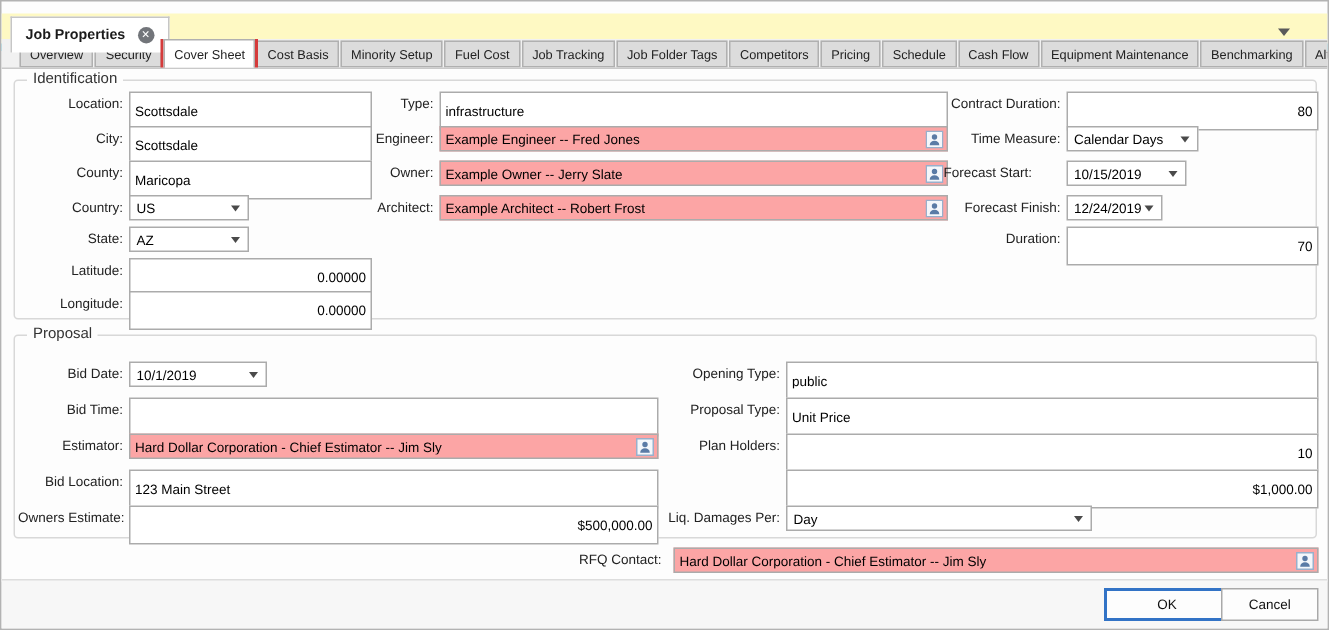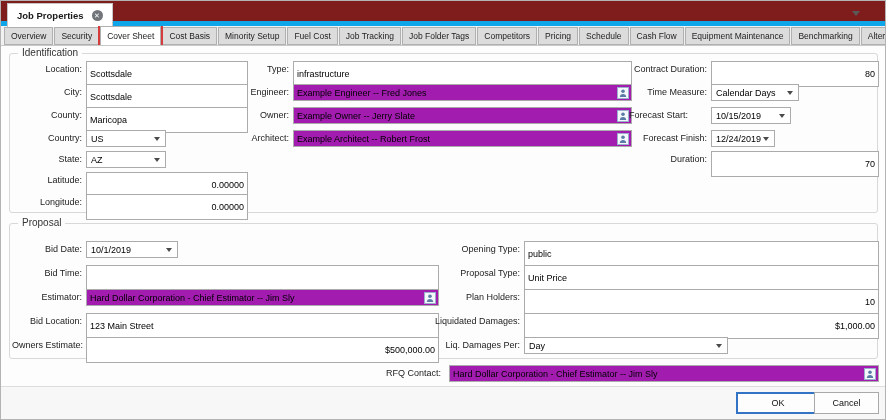--- a/index.html
+++ b/index.html
@@ -1,50 +1,50 @@
 <!DOCTYPE html>
 <html><head>
 <meta charset="utf-8">
 <style>
   * { box-sizing: border-box; }
   html,body { margin:0; padding:0; background:#e8e8e8; font-family:"Liberation Sans",sans-serif; }
   .window { width:886px; height:420px; position:relative; border:1px solid #b3b3b3; background:#fdfdfd; overflow:hidden; }
 
   
-  .docbar { position:absolute; top:0; left:0; right:0; height:25px; background:#7f1d1d; border-bottom:5px solid #0ea5e9; }
+  .docbar { position:absolute; top:8px; left:0; right:0; height:25px; background:#fef9c3; border-bottom:5px solid #0ea5e9; }
   .doctab { position:absolute; left:6px; top:2px; height:24px; display:flex; align-items:center; gap:8px;
             padding:0 9px; background:#fff; border:1px solid #c6c6c6; border-bottom:none;
             font-size:9.5px; font-weight:bold; color:#1a1a1a; z-index:2; cursor:pointer; }
   .close-circle { width:11px; height:11px; border-radius:50%; background:#72757a; color:#fff;
                   font-size:7px; line-height:11px; text-align:center; font-weight:normal; cursor:pointer; }
   .doclist-arrow { position:absolute; right:25px; top:10px; width:0; height:0;
                    border-left:4px solid transparent; border-right:4px solid transparent;
                    border-top:5px solid #5a5a5a; cursor:pointer; }
 
   
   .tabstrip { position:absolute; top:25px; left:0; right:0; height:20px; background:#f1f1f1;
-              border-bottom:1px solid #c9c9c9; display:flex; align-items:flex-end; padding-left:3px; gap:1px; overflow:hidden; }
+              border-bottom:1px solid #c9c9c9; display:flex; align-items:flex-end; padding-left:12px; gap:1px; overflow:hidden; }
   .tab { height:18px; line-height:16px; padding:0 6px; font-size:8.5px; color:#222; background:#dcdcdc;
          border:1px solid #b0b0b0; white-space:nowrap; cursor:pointer; }
   .tab.selected { background:#fff; height:20px; line-height:18px; border-bottom:none; margin-bottom:-1px; position:relative; z-index:3; }
   .tab.highlighted { box-shadow:0 0 0 2px #d53b3b; }
 
   
   .content { position:absolute; top:45px; left:0; right:0; height:342px; background:#fdfdfd; }
   .groupbox { position:absolute; border:1px solid #d8d8d8; border-radius:3px; }
   .legend { position:absolute; top:-7px; left:8px; background:#fdfdfd; padding:0 4px; font-size:10px; color:#333; line-height:12px; }
   .lbl { position:absolute; height:17px; line-height:17px; font-size:9px; color:#222; text-align:right; white-space:nowrap; }
   .inp { position:absolute; height:17px; border:1px solid #ababab; background:#fff;
          font:9px "Liberation Sans",sans-serif; color:#000; padding:12px 3px; outline:none; }
   .inp.num { text-align:right; }
   .combo { position:absolute; height:17px; border:1px solid #ababab; background:#fff; cursor:pointer; }
   .combo .val { position:absolute; left:4px; top:1px; height:14px; line-height:14px; font-size:9px; color:#000; white-space:nowrap; }
   .combo .arr { position:absolute; right:5px; top:6px; width:0; height:0;
                 border-left:3px solid transparent; border-right:3px solid transparent; border-top:4px solid #4a4a4a; }
-  .picker { position:absolute; height:17px; border:1px solid #ababab; background:#a21caf; }
+  .picker { position:absolute; height:17px; border:1px solid #ababab; background:#fca5a5; }
   .picker input { position:absolute; left:0; top:0; width:calc(100% - 16px); height:15px; border:none; background:transparent;
                   font:9px "Liberation Sans",sans-serif; color:#000; padding:0 3px; outline:none; }
   .picker svg { position:absolute; right:2px; top:2px; cursor:pointer; }
 
   
   .btnbar { position:absolute; bottom:0; left:0; right:0; height:33px; background:#f7f7f7; border-top:1px solid #ddd; }
   .btn { position:absolute; top:5px; height:22px; font:9px "Liberation Sans",sans-serif; color:#111; background:#fdfdfd; cursor:pointer; }
   .btn.ok { left:735px; width:84px; border:2px solid #3273c6; }
   .btn.cancel { left:813px; width:65px; border:1px solid #a9a9a9; }
 </style>
@@ -199,21 +199,20 @@
 
       <span class="lbl" style="left:356px; top:17px; width:154px;">Opening Type:</span>
       <input class="inp" style="left: 514px; top: 17px; width: 355px;" value="public">
 
       <span class="lbl" style="left:356px; top:41px; width:154px;">Proposal Type:</span>
       <input class="inp" style="left: 514px; top: 41px; width: 355px;" value="Unit Price">
 
       <span class="lbl" style="left:356px; top:65px; width:154px;">Plan Holders:</span>
       <input class="inp num" style="left: 514px; top: 65px; width: 355px;" value="10">
 
-      <span class="lbl" style="left:356px; top:89px; width:154px;">Liquidated Damages:</span>
       <input class="inp num" style="left: 514px; top: 89px; width: 355px;" value="$1,000.00">
 
       <span class="lbl" style="left:356px; top:113px; width:154px;">Liq. Damages Per:</span>
       <div class="combo" style="left:514px; top:113px; width:204px;">
         <span class="val">Day</span>
         <span class="arr"></span>
       </div>
     </div>
 
     <span class="lbl" style="left:336px; top:319px; width:104px;">RFQ Contact:</span>

